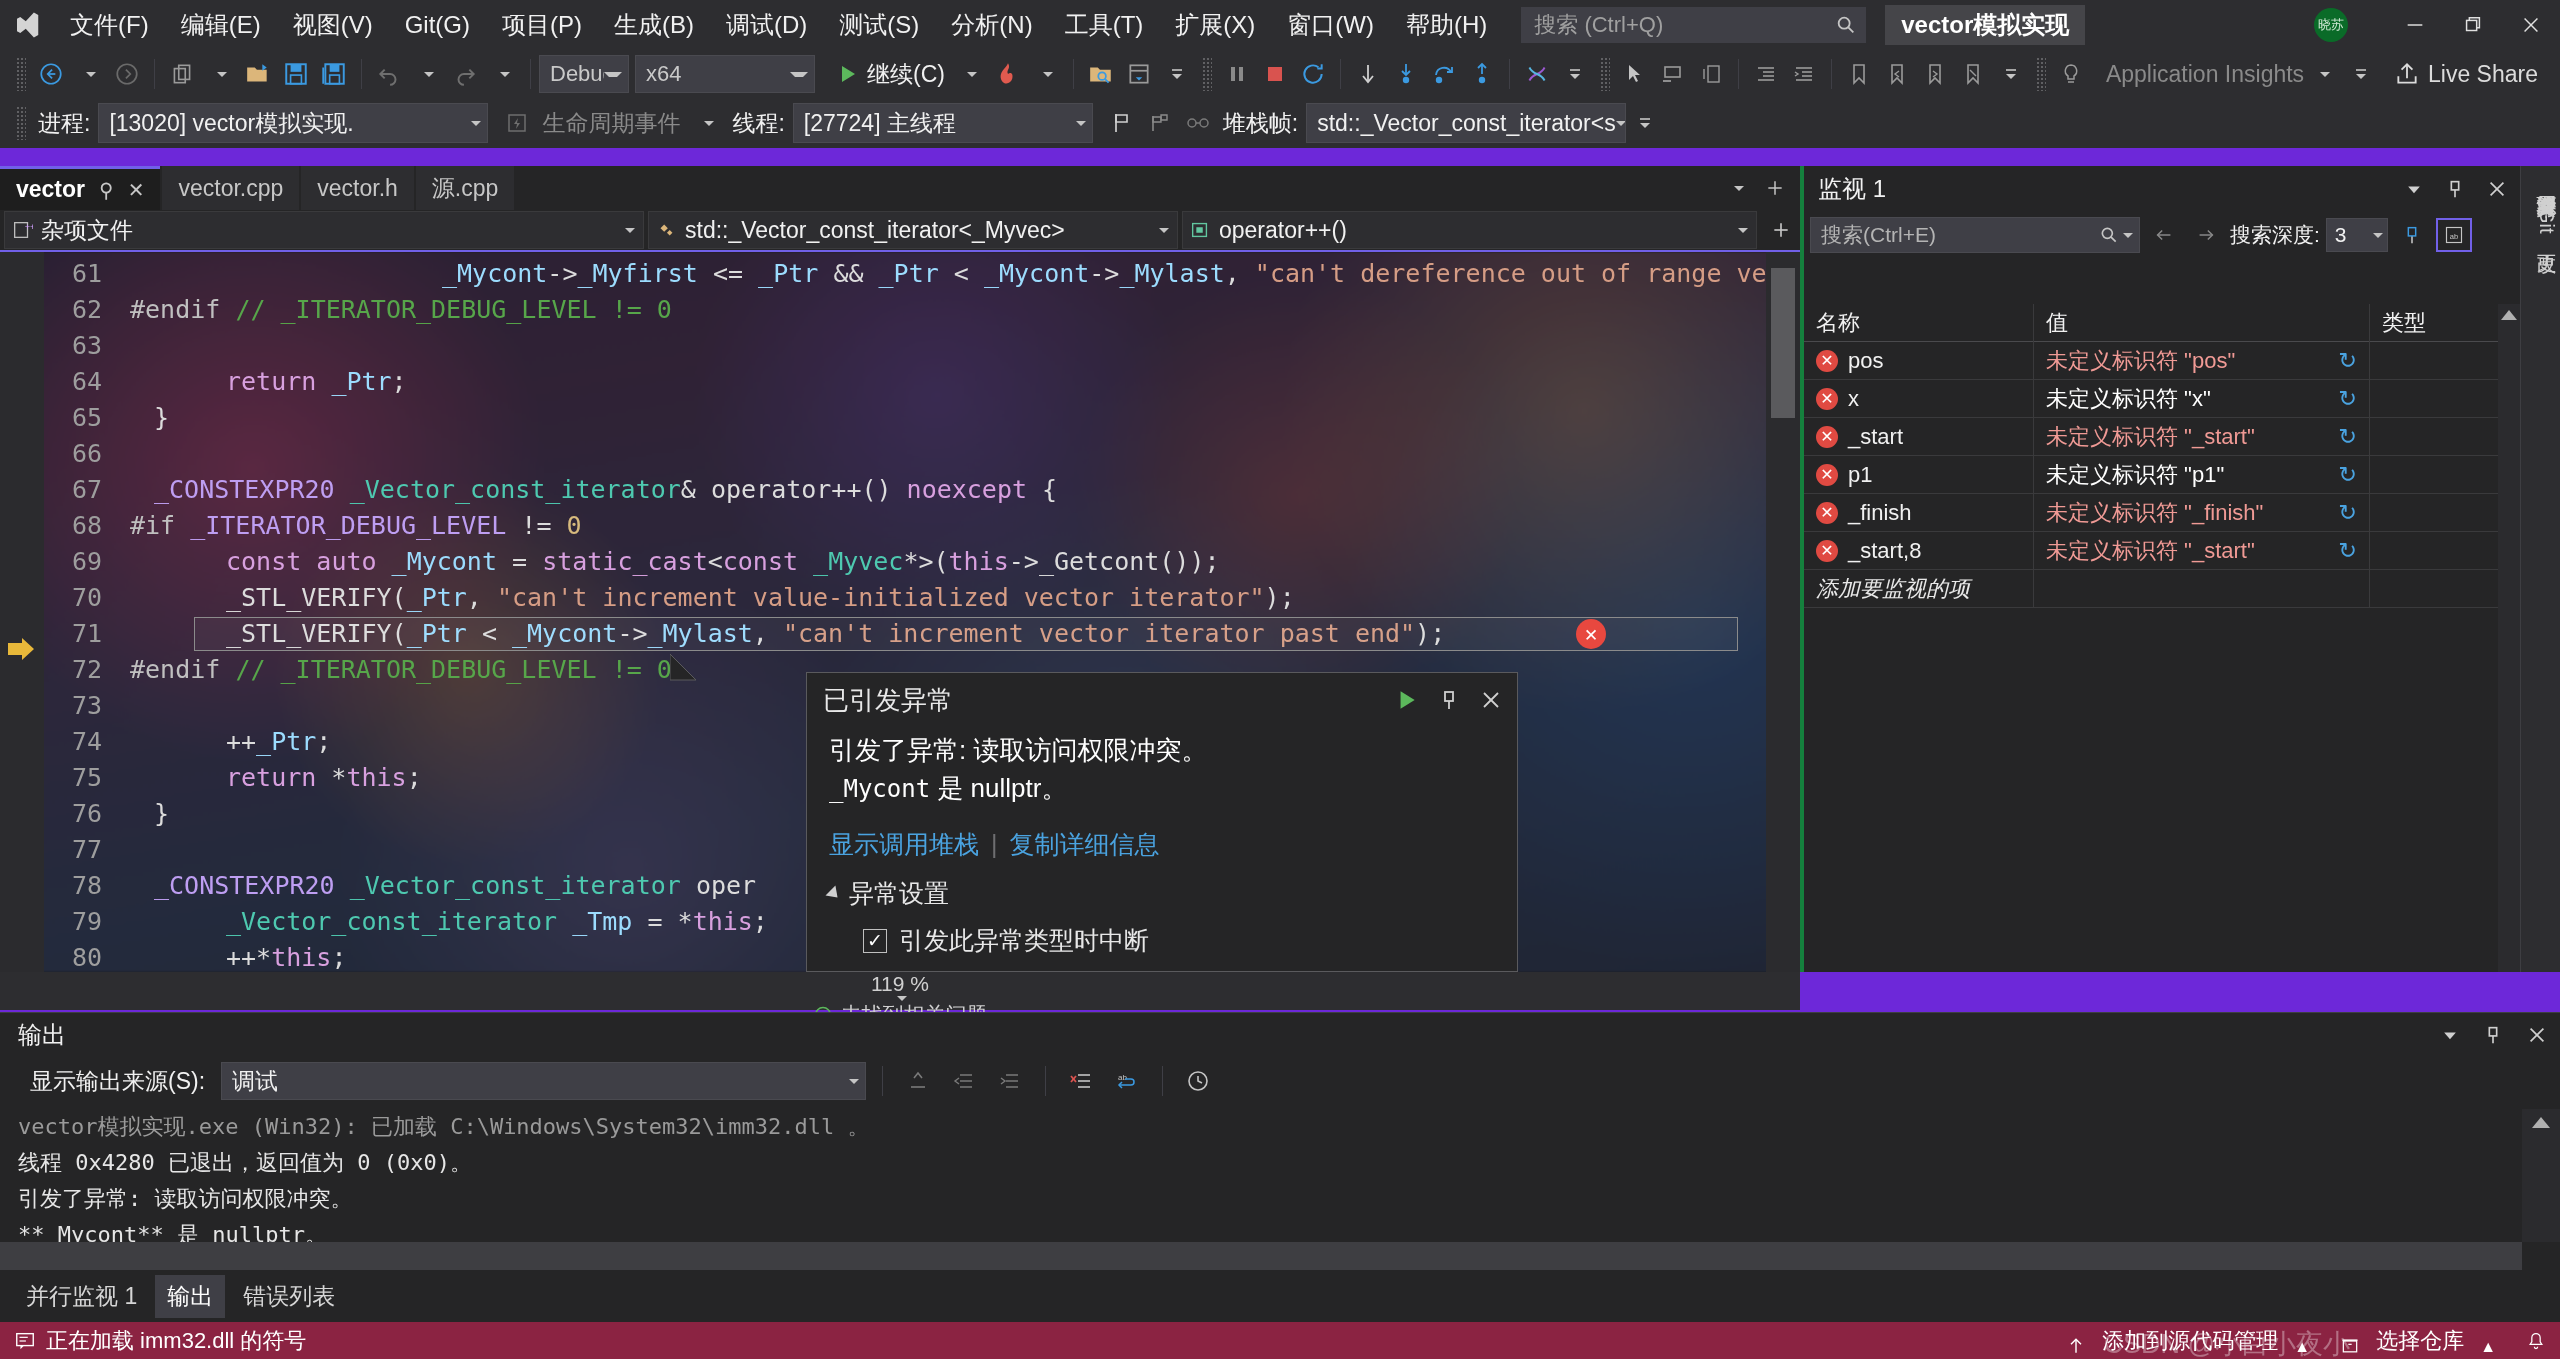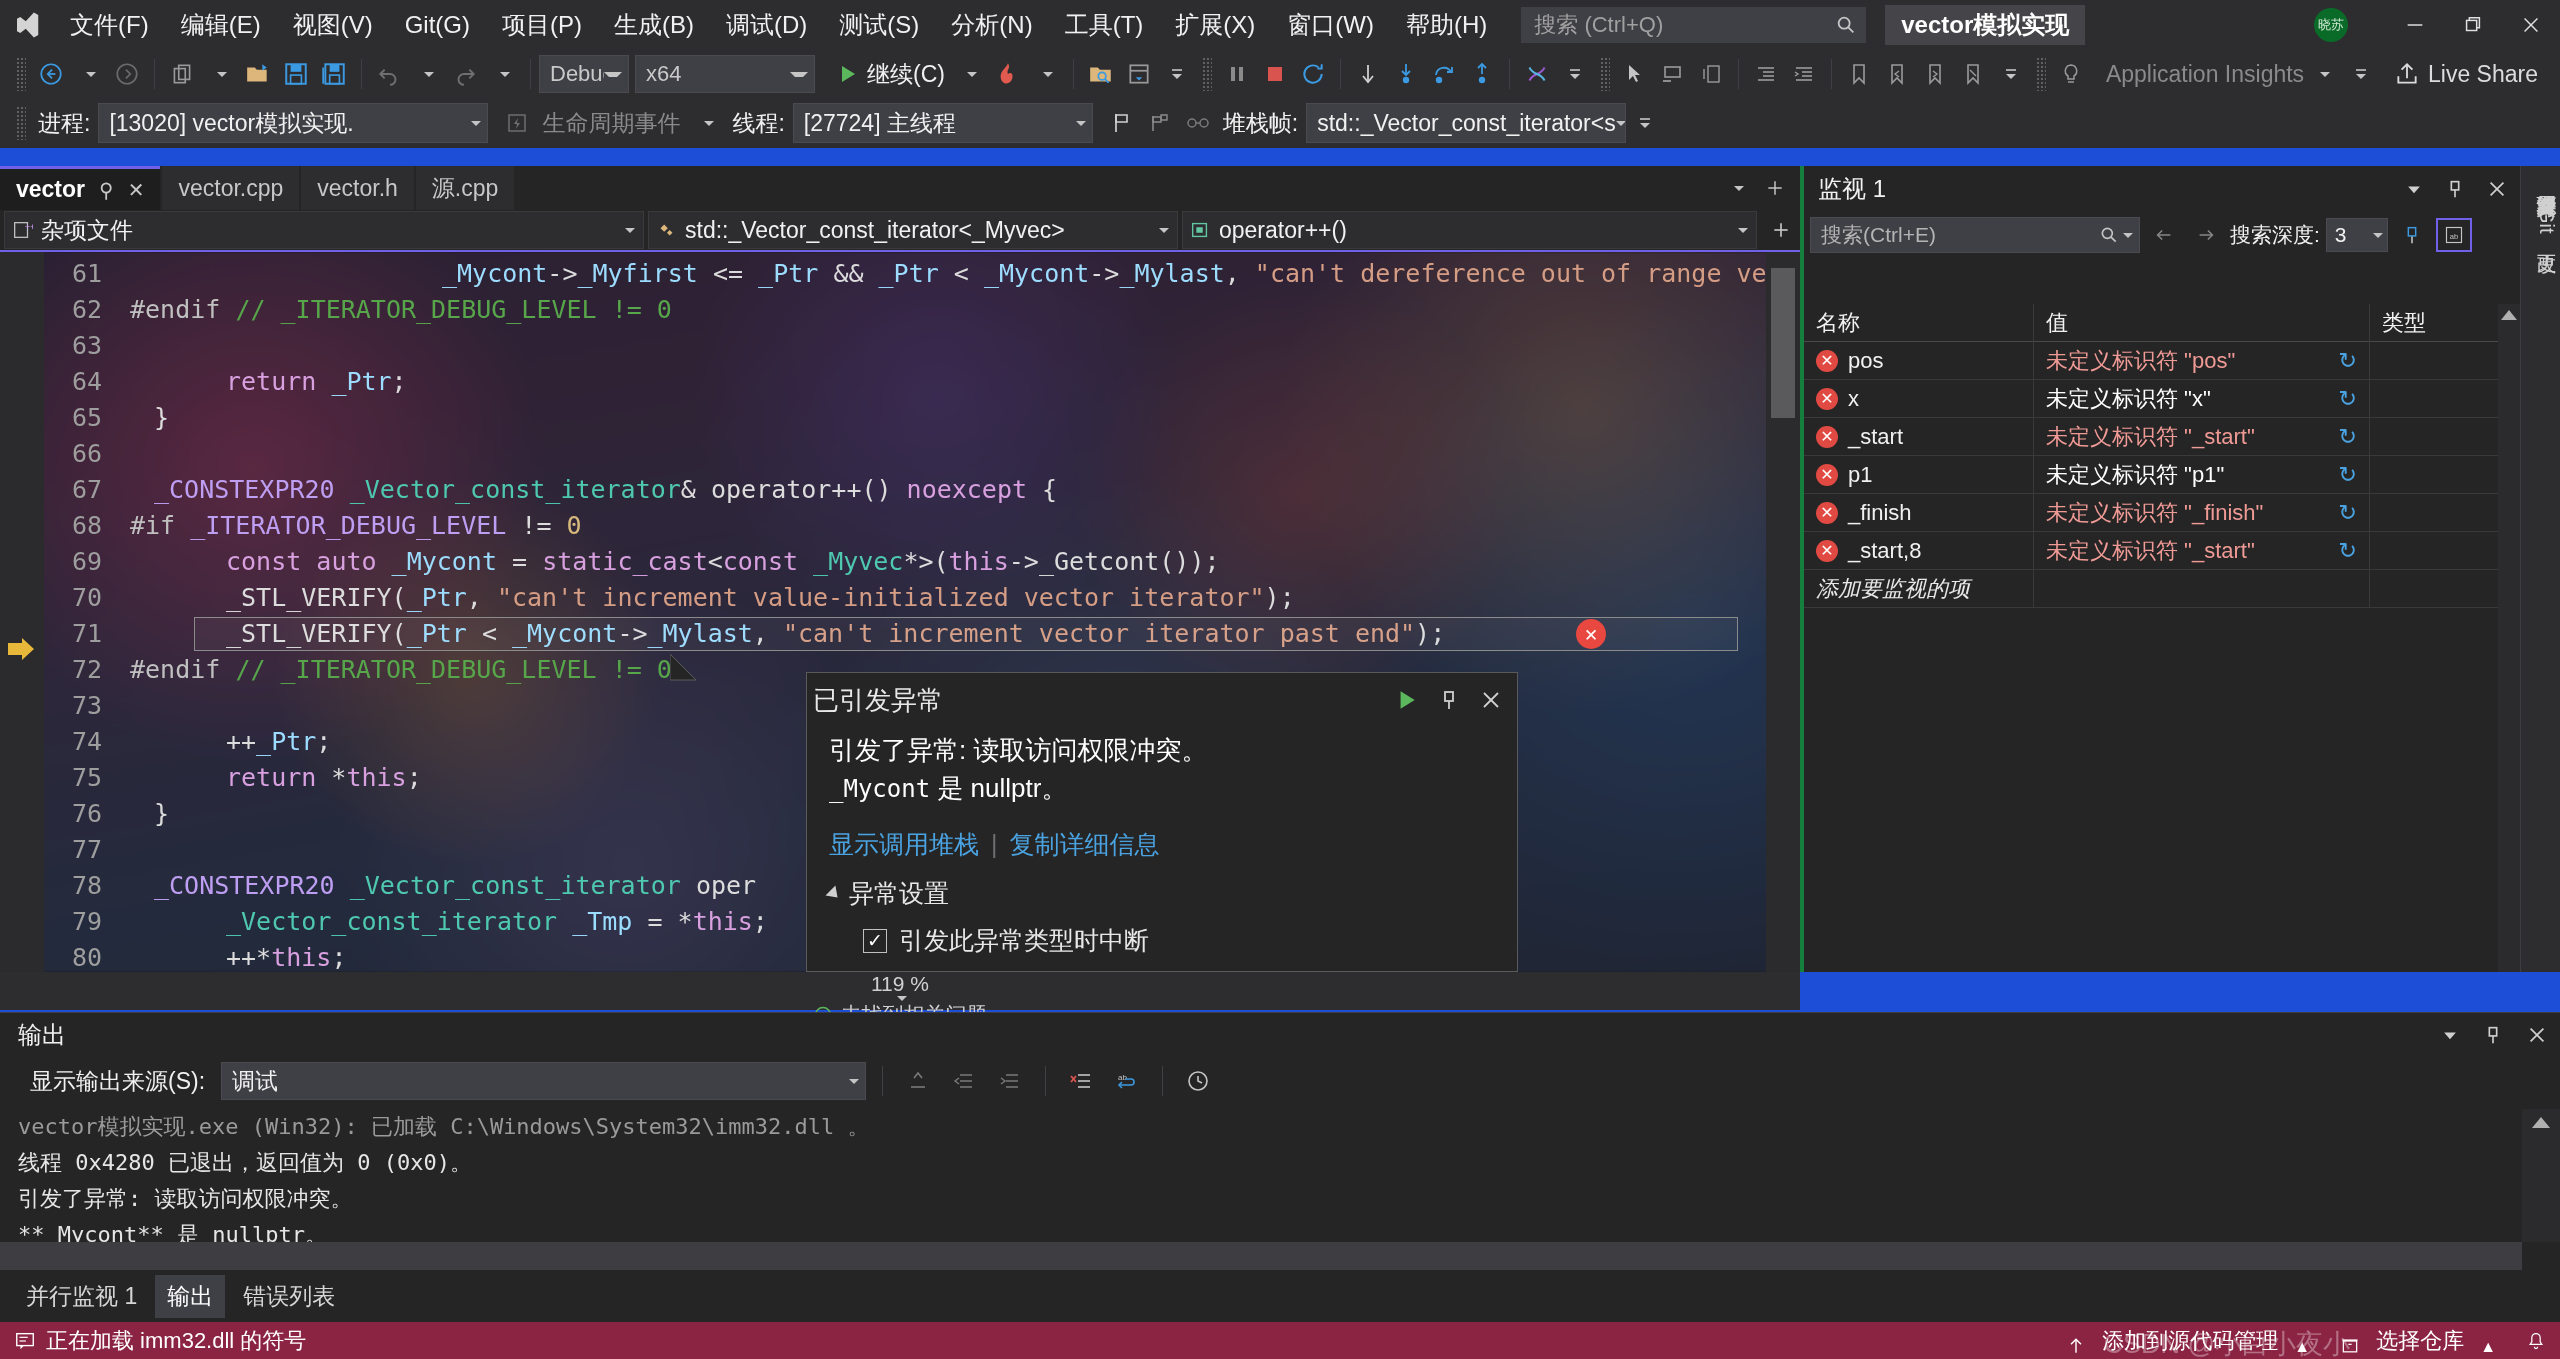--- a/index.html
+++ b/index.html
@@ -3,21 +3,21 @@
 <meta charset="utf-8">
 <style>
   * { box-sizing: border-box; margin:0; padding:0; }
   html,body {
     width:2560px; height:1359px; overflow:hidden;
     background:#1e1e1e;
     font-family:"Liberation Sans","DejaVu Sans",sans-serif;
     color:#f1f1f1;
     -webkit-font-smoothing:antialiased;
   }
-  #app { position:relative; width:2560px; height:1359px; background:#1d4ed8;border-radius:9px; }
+  #app { position:relative; width:2560px; height:1359px; background:#6d28d9;border-radius:9px; }
 
   
   .titlebar {
     position:absolute; left:0; top:0; width:2560px; height:50px;
     background:#2d2d30; display:flex; align-items:center;
   }
   .vs-logo { width:54px; height:50px; display:flex; align-items:center; justify-content:center; }
   .menu { display:flex; align-items:center; height:50px; }
   .menu-item {
     padding:0 16px; height:50px; line-height:50px; font-size:24px; color:#f1f1f1;
@@ -136,21 +136,21 @@
     font-size:21px; font-weight:bold;
   }
   .v-scroll { position:absolute; right:0; top:0; width:34px; height:100%; background:#2b2b2e; }
   .v-thumb { position:absolute; right:5px; top:16px; width:24px; height:150px; background:#5a5a5d; }
 
   
   .exc-popup {
     position:absolute; left:806px; top:672px; width:712px; height:300px;
     background:#252526; border:1px solid #5a5a5d; z-index:40;
   }
-  .exc-head { display:flex; align-items:center; height:54px; padding:0 14px 0 6px; }
+  .exc-head { display:flex; align-items:center; height:54px; padding:0 14px 0 16px; }
   .exc-title { font-size:26px; color:#e8e8e8; }
   .exc-actions { margin-left:auto; display:flex; align-items:center; gap:18px; }
   .exc-body { padding:4px 22px 0 22px; }
   .exc-msg { font-size:26px; color:#ffffff; line-height:38px; }
   .exc-msg .mono { font-family:"DejaVu Sans Mono",monospace; font-size:24px;}
   .exc-links { margin-top:20px; font-size:25px; color:#4aa3e0; display:flex; align-items:center; }
   .exc-links .sep { color:#6e6e70; margin:0 12px; }
   .exc-settings { margin-top:16px; font-size:25px; color:#e8e8e8; display:flex; align-items:center;}
   .tri { width:0;height:0;border-top:7px solid transparent;border-bottom:7px solid transparent;border-left:10px solid #d0d0d0;margin-right:10px; transform:rotate(45deg);}
   .exc-check { margin-top:14px; margin-left:34px; font-size:25px; color:#e8e8e8; display:flex; align-items:center; }

